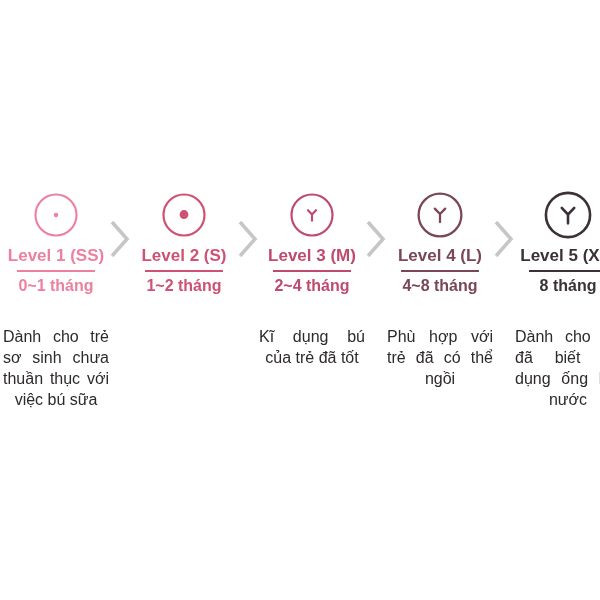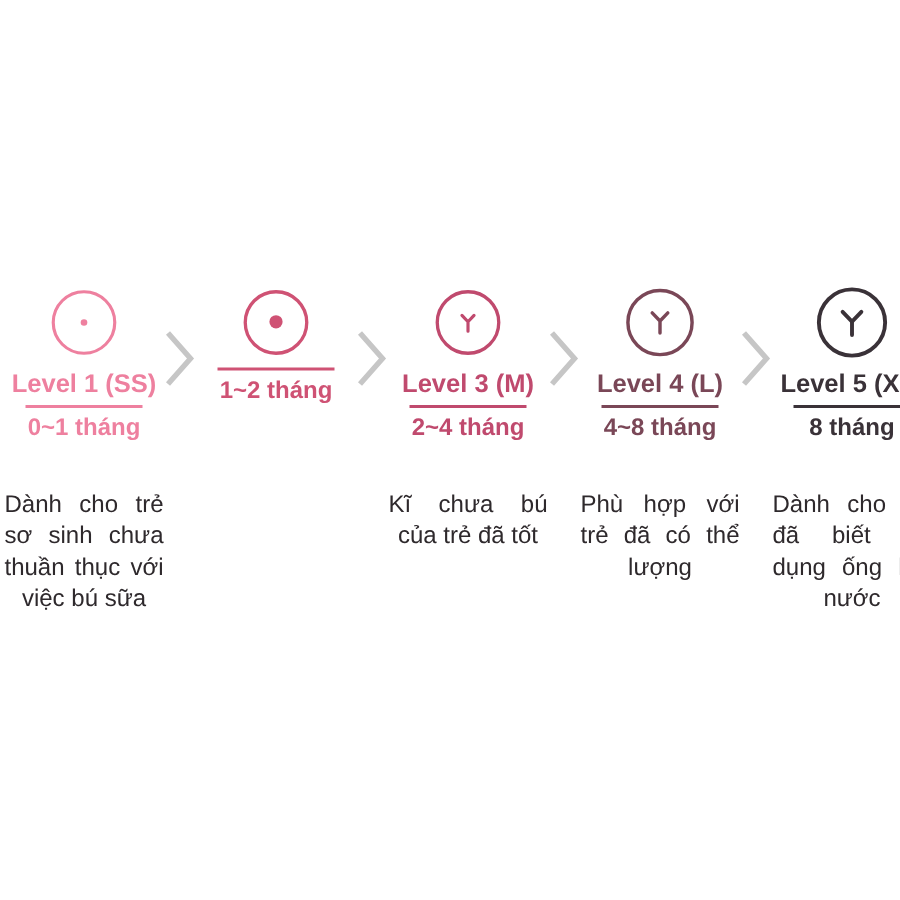--- a/index.html
+++ b/index.html
@@ -132,20 +132,21 @@
         </svg>
     </div>
 
     <section class="col" style="--c: #cf5274;">
       <div class="icon-wrap">
         <svg width="46" height="46" viewBox="0 0 48 48">
           <circle class="nipple-circle" cx="24" cy="24" r="21.4" stroke-width="2.3"></circle>
           <circle class="nipple-mark" cx="24" cy="23.5" r="4.6"></circle>
         </svg>
       </div>
+      <h3 class="lvl">Level 2 (S)</h3>
       <div class="rule"></div>
       <div class="age">1~2 tháng</div>
     </section>
 
     <div class="sep">
       <svg width="22" height="42" viewBox="0 0 22 42">
           <polyline points="3,4 18,21 3,38"></polyline>
         </svg>
     </div>
 
@@ -153,42 +154,42 @@
       <div class="icon-wrap">
         <svg width="46" height="46" viewBox="0 0 48 48">
           <circle class="nipple-circle" cx="24" cy="24" r="21.4" stroke-width="2.3"></circle>
           <path class="nipple-y" stroke-width="2.2" d="M24 23.5 L24 30 M24 23.5 L19.8 19 M24 23.5 L28.2 19"></path>
         </svg>
       </div>
       <h3 class="lvl">Level 3 (M)</h3>
       <div class="rule"></div>
       <div class="age">2~4 tháng</div>
       <div class="desc">
-        <p>Kĩ chưa bú của trẻ đã tốt</p>
+        <p>Kĩ dụng bú của trẻ đã tốt</p>
       </div>
     </section>
 
     <div class="sep">
       <svg width="22" height="42" viewBox="0 0 22 42">
           <polyline points="3,4 18,21 3,38"></polyline>
         </svg>
     </div>
 
     <section class="col" style="--c: #7a4757;">
       <div class="icon-wrap">
         <svg width="48" height="48" viewBox="0 0 48 48">
           <circle class="nipple-circle" cx="24" cy="24" r="21.4" stroke-width="2.3"></circle>
           <path class="nipple-y" stroke-width="2.3" d="M24 23 L24 31 M24 23 L18.8 17.6 M24 23 L29.2 17.6"></path>
         </svg>
       </div>
       <h3 class="lvl">Level 4 (L)</h3>
       <div class="rule"></div>
       <div class="age">4~8 tháng</div>
       <div class="desc">
-        <p>Phù hợp với trẻ đã có thể lượng</p>
+        <p>Phù hợp với trẻ đã có thể ngồi</p>
       </div>
     </section>
 
     <div class="sep">
       <svg width="22" height="42" viewBox="0 0 22 42">
           <polyline points="3,4 18,21 3,38"></polyline>
         </svg>
     </div>
 
     <section class="col" style="--c: #3a3238;">

